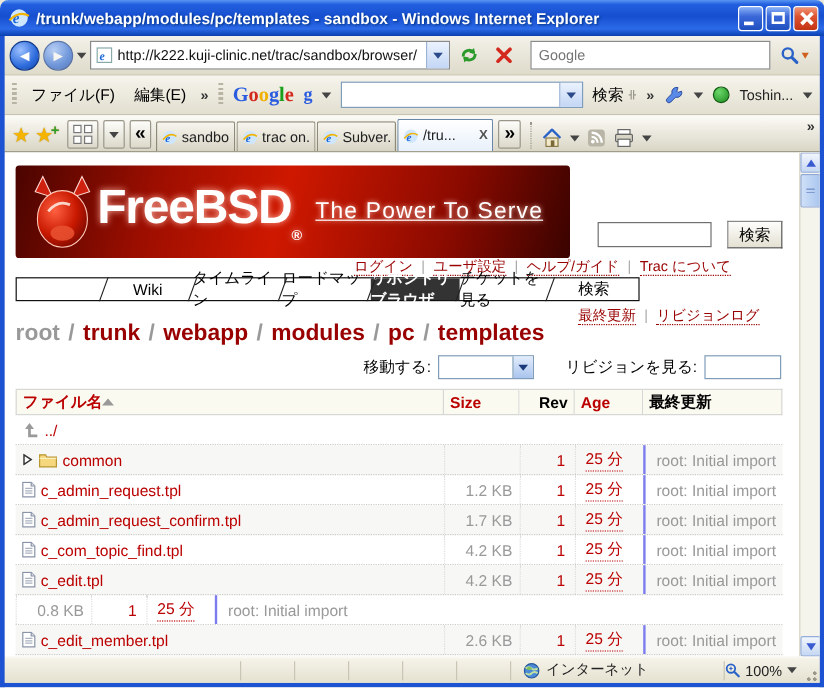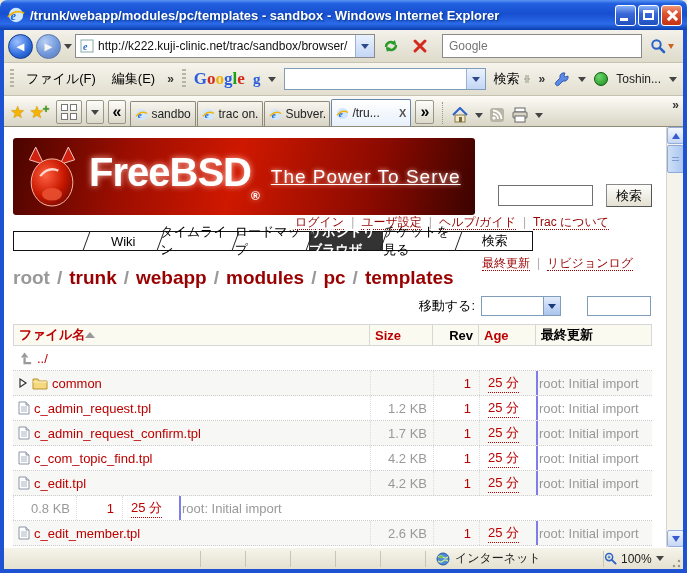--- a/index.html
+++ b/index.html
@@ -76,21 +76,21 @@
   .dotted-sep { width:1px; height:22px; border-left:1px dotted #9a978a; margin:0 4px 2px; }
   .cmd-icons { display:flex; align-items:center; gap:6px; margin-bottom:3px; }
 
   
   .content { flex:1; background:#fff; position:relative; overflow:hidden; font-size:13px; }
   .page { position:absolute; left:0; top:0; right:17px; bottom:0; }
 
   .banner { position:absolute; left:9px; top:11px; width:462px; height:77px; border-radius:3px;
     background:linear-gradient(105deg,#4a0400 0%,#9c0e00 25%,#cf1800 48%,#8a0a00 78%,#3a0300 100%);
     display:flex; align-items:center; padding:0 10px; color:#fff; overflow:hidden; }
-  .banner .brand { font-size:40px; font-weight:bold; letter-spacing:-1px; margin-left:8px; text-shadow:0 0 6px #ffb0a0; }
+  .banner .brand { font-size:40px; font-weight:bold; letter-spacing:-1px; margin-left:0; text-shadow:0 0 6px #ffb0a0; }
   .banner .reg { font-size:12px; vertical-align:-14px; }
   .banner .tagline { font-size:19px; letter-spacing:1px; margin-left:12px; white-space:nowrap; text-shadow:0 0 4px #ffc0b0;text-decoration:underline; }
 
   .site-search { position:absolute; left:494px; top:57px; display:flex; gap:13px; align-items:center; }
   .site-search input { width:95px; height:21px; border:1px solid #707070; font-size:12px; padding:0 3px; font-family:"Liberation Sans",sans-serif; }
   .xp-btn { height:23px; padding:0 9px; font-size:13px; color:#000;
     background:linear-gradient(180deg,#fdfdfb,#e4e1d2); border:1px solid #888; border-right-color:#555; border-bottom-color:#555; }
 
   .metanav { position:absolute; left:291px; top:87px; font-size:12px; white-space:nowrap; }
   .metanav a { color:#900; text-decoration:none; border-bottom:1px dotted #900; }
@@ -135,21 +135,21 @@
   .th-change { width:116px; color:#000; }
   .tbody .trow { display:flex; height:25px; align-items:center; border-bottom:1px dotted #ccc; font-size:13px; }
   .tbody .trow:nth-child(even) { background:#f7f7f5; }
   .c-name { flex:1; display:flex; align-items:center; padding-left:5px; gap:4px; overflow:hidden; }
   .c-name a { color:#b00; text-decoration:none; white-space:nowrap; }
   .c-size { width:63px; text-align:right; color:#999; padding-right:6px; border-left:1px dotted #ddd; align-self:stretch; display:flex; align-items:center; justify-content:flex-end; }
   .c-rev { width:46px; align-self:stretch; display:flex; align-items:center; justify-content:flex-end; padding-right:8px; border-left:1px dotted #ddd; }
   .c-rev a { color:#b00; text-decoration:none; }
   .c-age { width:57px; align-self:stretch; display:flex; align-items:center; padding-left:8px; border-left:1px dotted #ddd; }
   .c-age a { color:#b00; text-decoration:none; border-bottom:1px dotted #b00; white-space:nowrap; }
-  .c-change { width:116px; color:#999; padding-left:1px; border-left:2px solid #7d7dee; align-self:stretch; display:flex; align-items:center; white-space:nowrap; overflow:hidden; }
+  .c-change { width:116px; color:#999; padding-left:9px; border-left:2px solid #7d7dee; align-self:stretch; display:flex; align-items:center; white-space:nowrap; overflow:hidden; }
   .trow.up .c-size,.trow.up .c-rev,.trow.up .c-age,.trow.up .c-change { border:none; visibility:hidden; }
   .expander { display:none; width:10px; flex:none; }
   .trow.folder .expander { display:inline-block; }
   .row-ico { display:none; flex:none; }
   .trow.up .row-ico.up-i,.trow.folder .row-ico.folder-i,.trow.file .row-ico.file-i { display:inline-flex; }
 
   
   .vscroll { position:absolute; right:0; top:0; bottom:0; width:17px; background:#f4f3ec; border-left:1px solid #d8d5c6; }
   .sb-btn { position:absolute; left:0; width:17px; height:17px; background:linear-gradient(180deg,#f2f6fd,#c6d7f3);
     border:1px solid #93aede; border-radius:2px; display:flex; align-items:center; justify-content:center; }
@@ -412,20 +412,21 @@
 
         <div class="jumpform">
           <label>移動する:</label>
           <span class="xp-select">
             <span class="fill"></span>
             <span class="btn">
                 <span class="dd-arrow"></span>
               </span>
           </span>
           <span class="gap28"></span>
+          <label>リビジョンを見る:</label>
           <input class="rev-input" style="">
         </div>
 
         <div class="ftable">
           <div class="thead">
             <span class="th th-name">
               <span>ファイル名</span>
               <span class="sort-asc"></span>
             </span>
             <span class="th th-size">Size</span>

